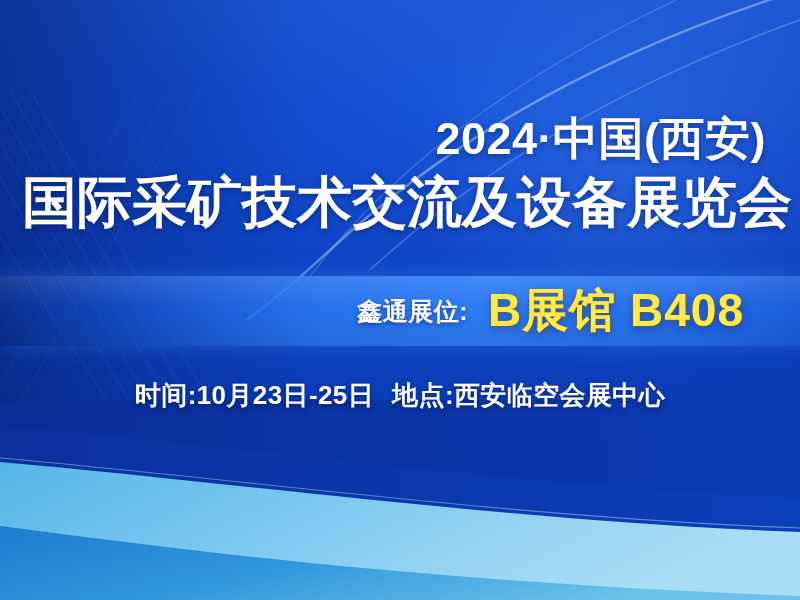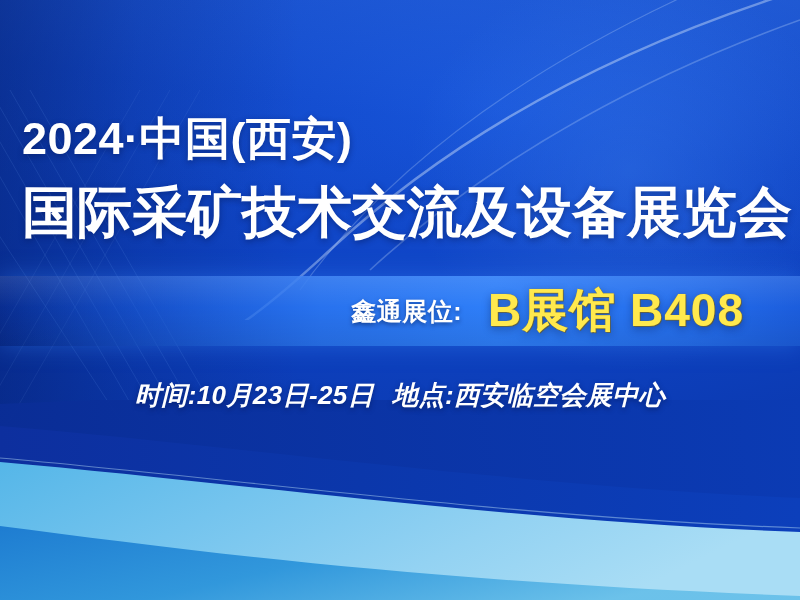--- a/index.html
+++ b/index.html
@@ -54,37 +54,38 @@
   .waves{
     position:absolute; left:0; bottom:0; width:800px; height:200px;
     pointer-events:none;
   }
   .waves svg{ width:100%; height:100%; display:block; }
 
   
   .headline{
     position:absolute; left:0; top:112px; width:800px;
     padding:0 34px 0 22px;
+    text-align:right;
     color:#ffffff;
     font-weight:bold;
     letter-spacing:.5px;
     text-shadow:0 2px 6px rgba(2,18,70,.45);
   }
   .title-line1{
     display:block;
     font-size:45px;
     line-height:54px;
     white-space:nowrap;
   }
   .title-line2{
     display:block;
     font-size:55px;
     line-height:64px;
     white-space:nowrap;
-    margin-top:14px;
+    margin-top:4px;
     letter-spacing:0px;
   }
 
   
   .booth-band{
     position:absolute; left:0; top:276px; width:800px; height:70px;
     background:
       linear-gradient(90deg,
         rgba(23,86,214,0) 0%,
         rgba(30,100,228,.45) 16%,
@@ -96,21 +97,21 @@
   }
   .booth-band::after{
     content:"";
     position:absolute; left:0; right:0; top:0; height:70px;
     background:linear-gradient(180deg, rgba(255,255,255,.10) 0%, rgba(255,255,255,0) 45%, rgba(0,0,0,.08) 100%);
   }
   .booth-row{
     position:absolute; left:0; top:276px; width:800px; height:70px;
     display:flex; align-items:center; justify-content:flex-end;
     padding-right:56px;
-    gap:26px;
+    gap:20px;
     z-index:4;
   }
   .booth-label{
     color:#ffffff;
     font-size:25px;
     font-weight:bold;
     letter-spacing:.5px;
     text-shadow:0 2px 4px rgba(2,20,70,.5);
     white-space:nowrap;
   }
@@ -130,21 +131,20 @@
   .info-line{
     position:absolute; left:0; top:378px; width:800px;
     text-align:center;
     color:#ffffff;
     font-size:26px;
     font-weight:bold;
     letter-spacing:.4px;
     white-space:nowrap;
     text-shadow:0 2px 5px rgba(2,18,70,.5);
     z-index:4;
-    font-style:italic;
   }
   .info-line .seg{ display:inline; }
   .info-line .gap{ display:inline-block; width:18px; }
 </style>
 </head>
 <body>
 
 <div id="poster">
 
   <div class="bg-base"></div>

